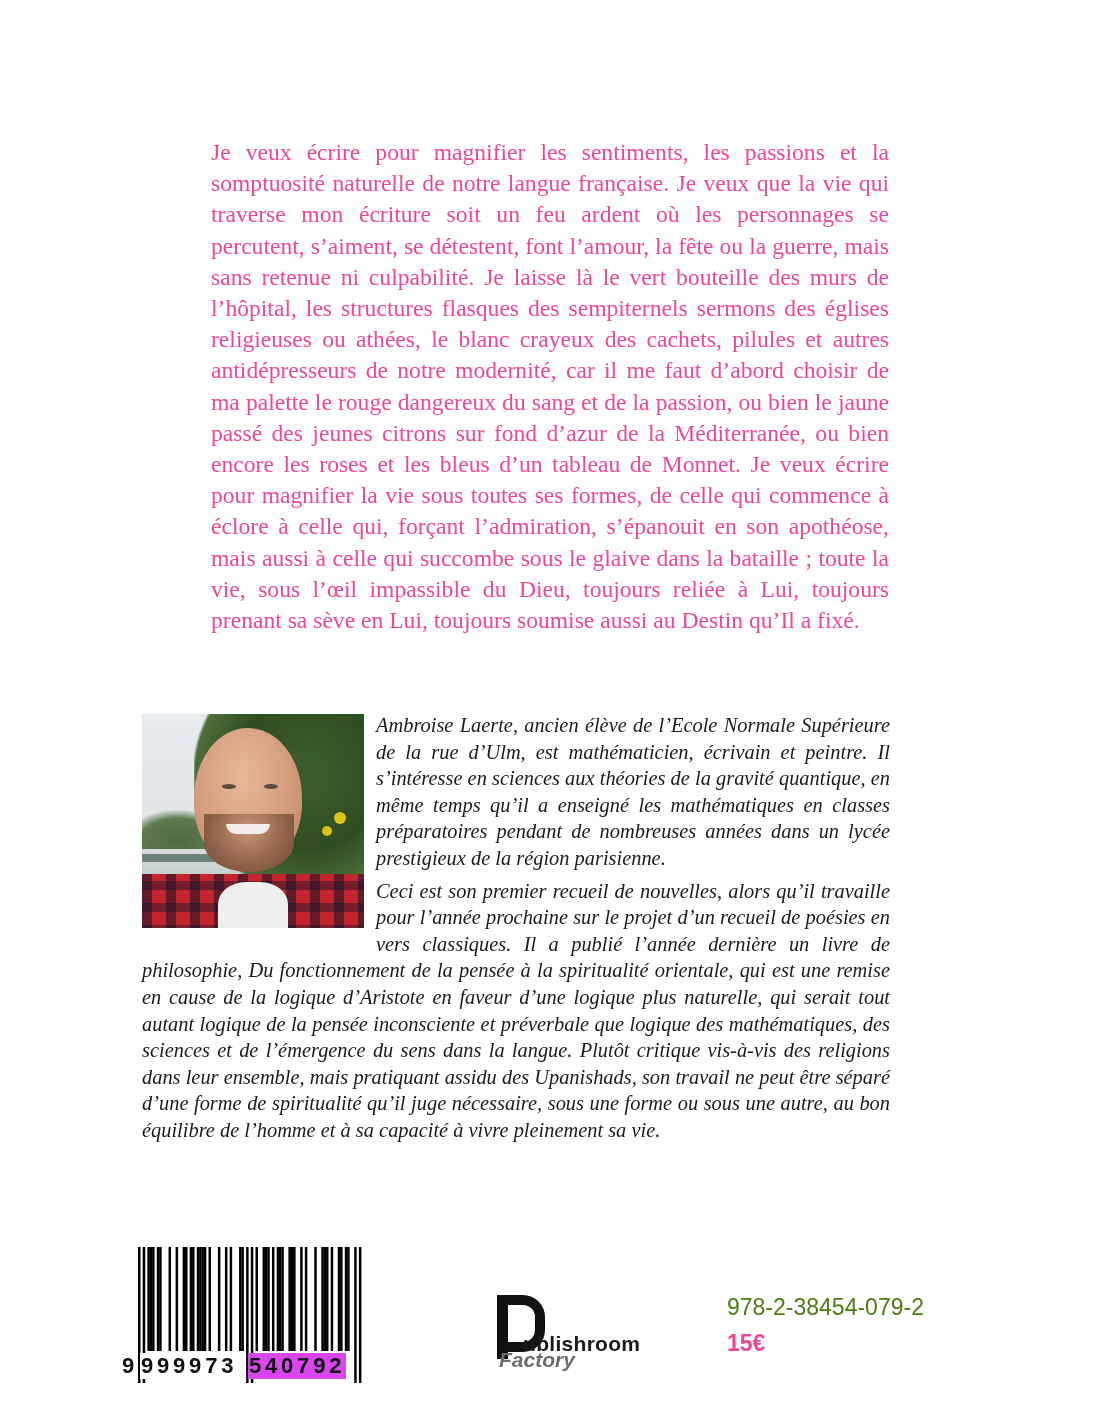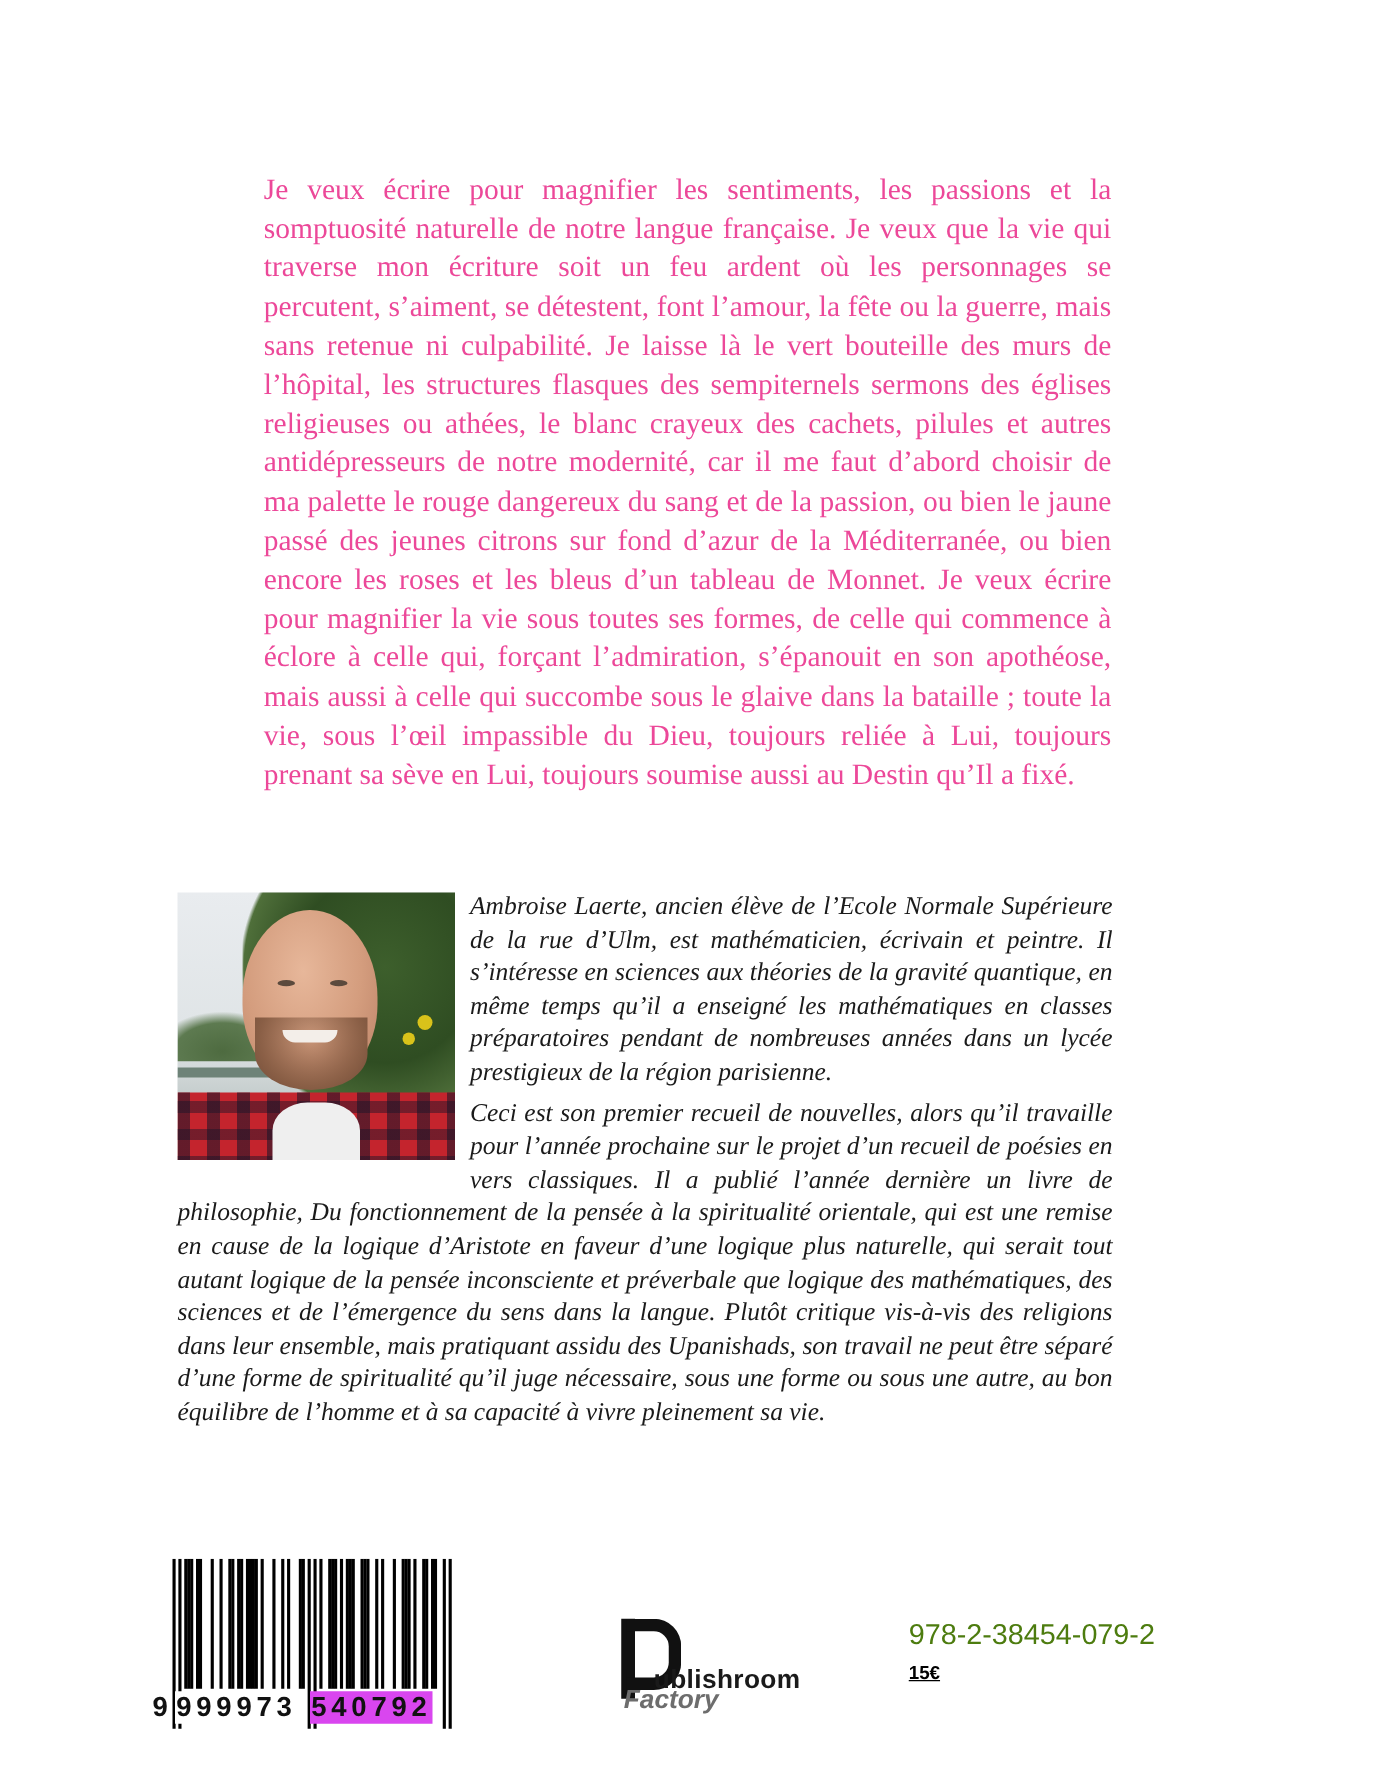--- a/index.html
+++ b/index.html
@@ -138,24 +138,23 @@
       top: 1294px;
       font-family: "Liberation Sans", "DejaVu Sans", sans-serif;
       font-size: 23px;
       color: #4d7c0f;
     }
     .price {
       position: absolute;
       left: 727px;
       top: 1330px;
       font-family: "Liberation Sans", "DejaVu Sans", sans-serif;
-      font-size: 15px;
+      font-size: 23px;
       font-weight: bold;
-      color: #000000;
-      text-decoration: underline;
+      color: #ec4899;
     }
   </style>
 </head>
 <body>
 
 <div class="main-text">
   <p>Je veux écrire pour magnifier les sentiments, les passions et la somptuosité naturelle de notre langue française. Je veux que la vie qui traverse mon écriture soit un feu ardent où les personnages se percutent, s’aiment, se détestent, font l’amour, la fête ou la guerre, mais sans retenue ni culpabilité. Je laisse là le vert bouteille des murs de l’hôpital, les structures flasques des sempiternels sermons des églises religieuses ou athées, le blanc crayeux des cachets, pilules et autres antidépresseurs de notre modernité, car il me faut d’abord choisir de ma palette le rouge dangereux du sang et de la passion, ou bien le jaune passé des jeunes citrons sur fond d’azur de la Méditerranée, ou bien encore les roses et les bleus d’un tableau de Monnet. Je veux écrire pour magnifier la vie sous toutes ses formes, de celle qui commence à éclore à celle qui, forçant l’admiration, s’épanouit en son apothéose, mais aussi à celle qui succombe sous le glaive dans la bataille ; toute la vie, sous l’œil impassible du Dieu, toujours reliée à Lui, toujours prenant sa sève en Lui, toujours soumise aussi au Destin qu’Il a fixé.</p>
 </div>
 
 <div class="bio">

